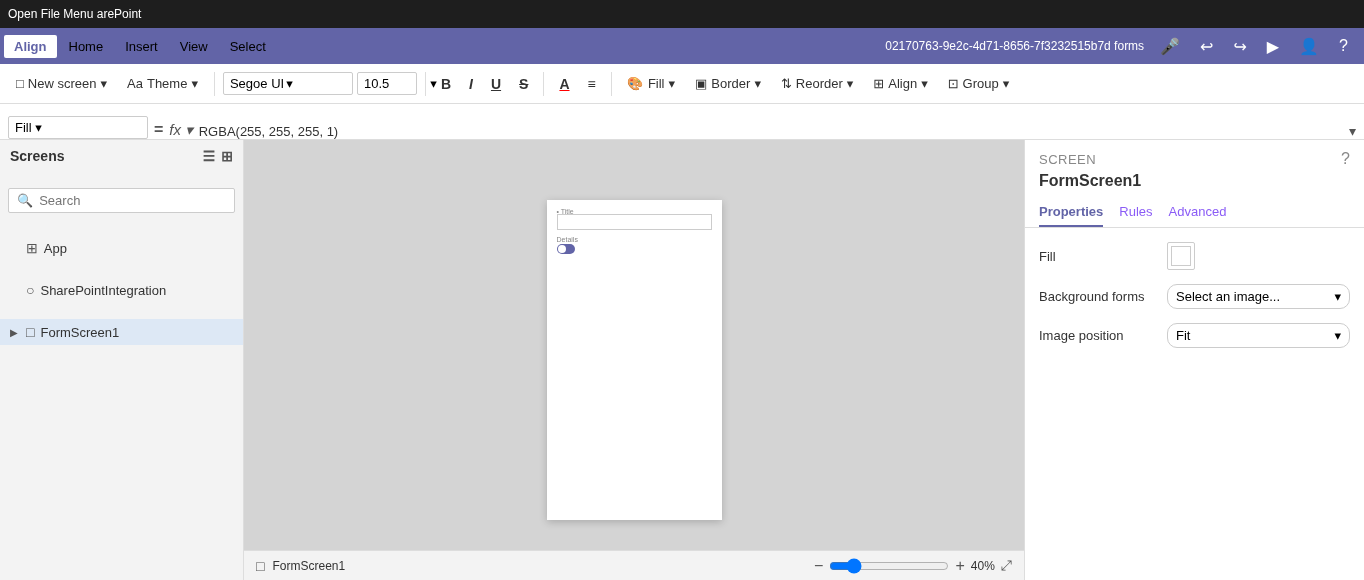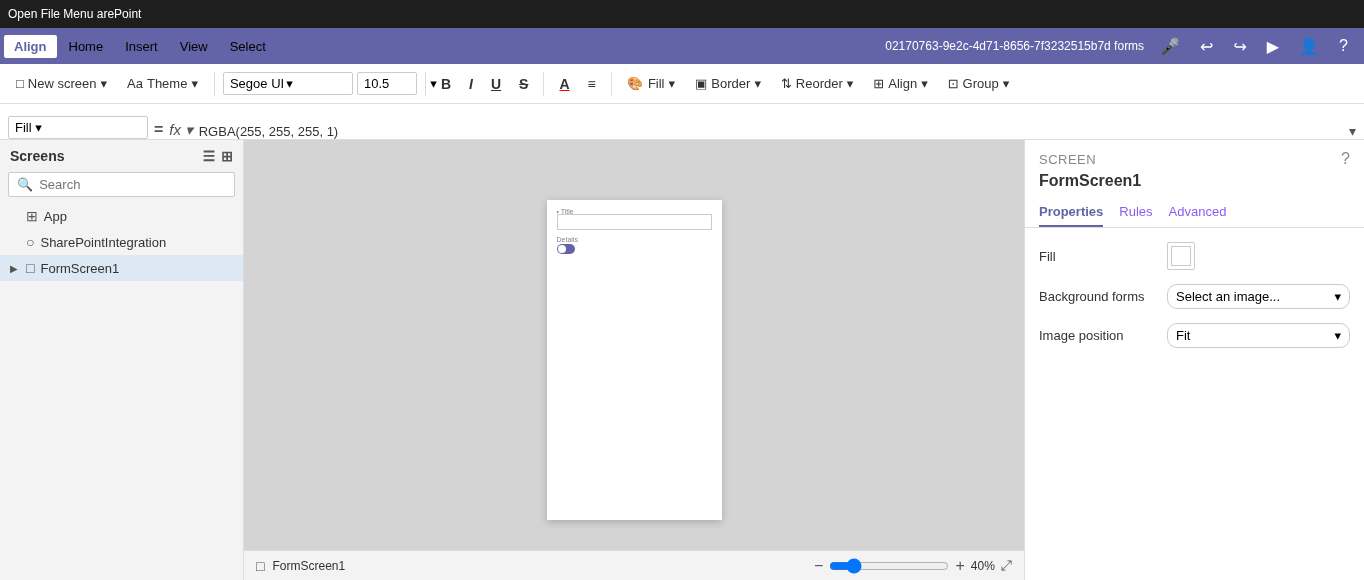--- a/index.html
+++ b/index.html
@@ -159,20 +159,21 @@
       height: calc(580px - 28px - 36px - 40px - 36px);
     }
 
     
     .left-panel {
       width: 244px;
       background: #f3f3f3;
       border-right: 1px solid #ddd;
       display: flex;
       flex-direction: column;
+      gap: 16px;
     }
     .panel-header {
       display: flex;
       align-items: center;
       justify-content: space-between;
       padding: 8px 10px;
       font-size: 14px;
       font-weight: 600;
       color: #333;
     }

